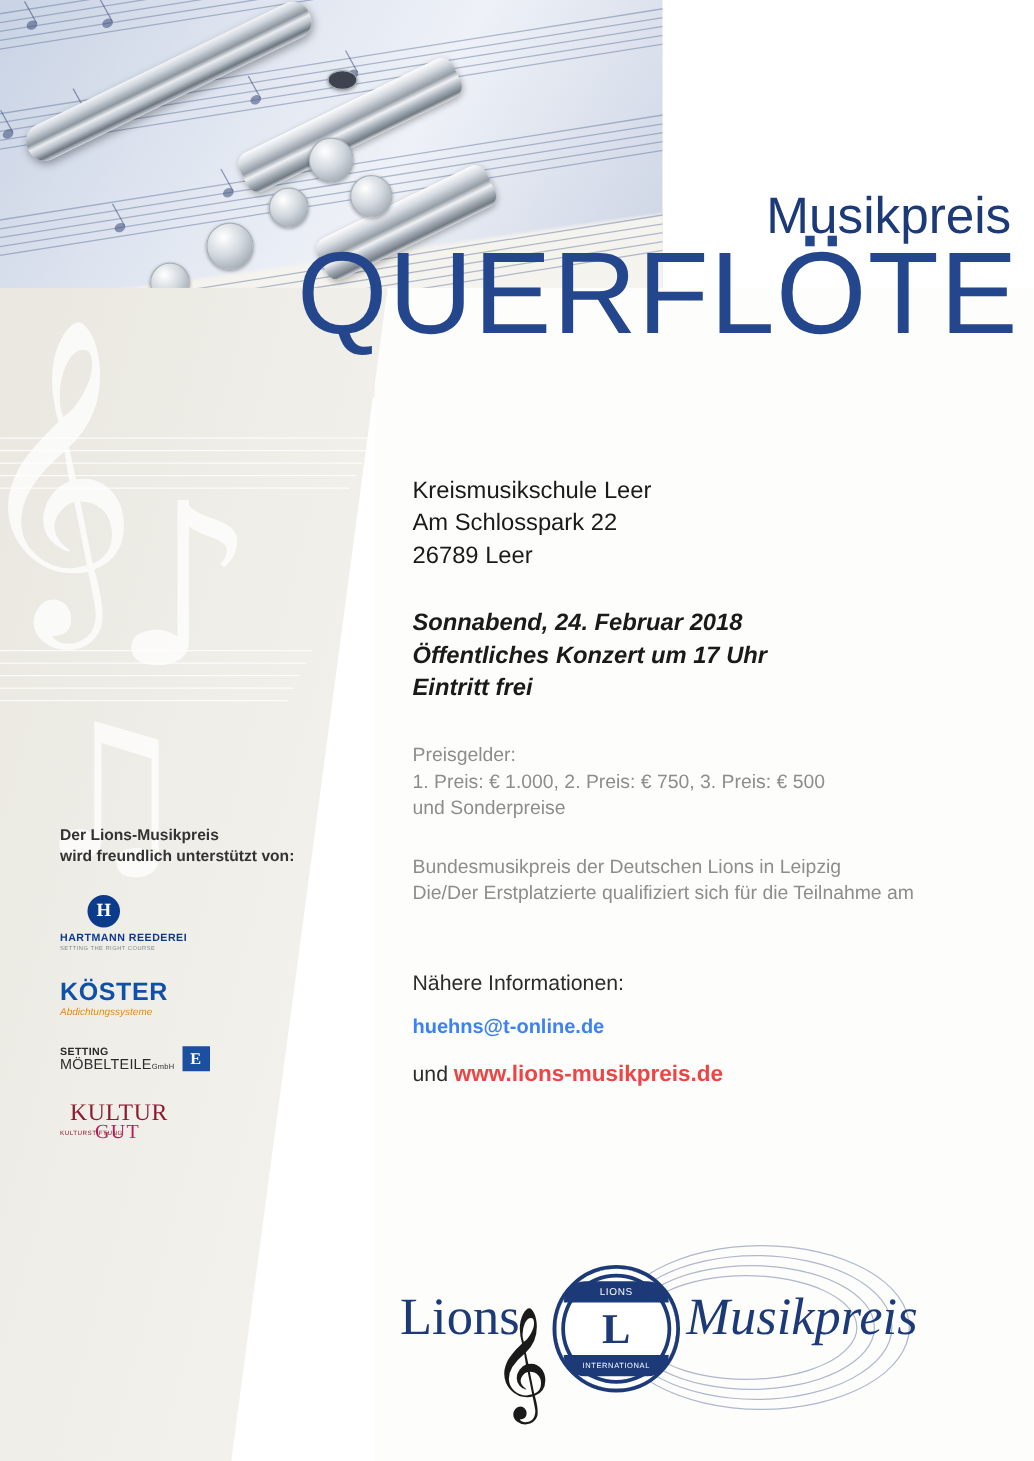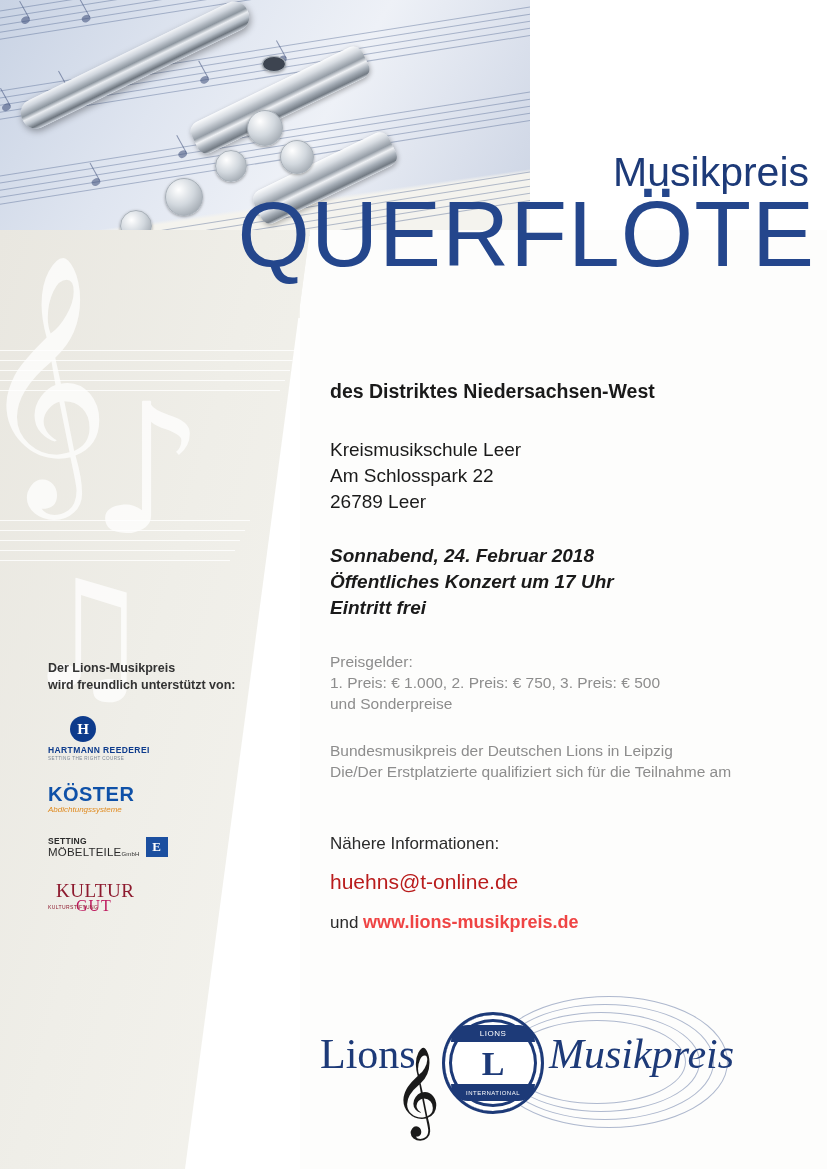--- a/index.html
+++ b/index.html
@@ -200,23 +200,23 @@
     line-height: 21px;
     color: #8d8d8d;
     margin: 0 0 52px 0;
   }
   .info-label {
     font-size: 17px;
     color: #2b2b2b;
     margin: 0 0 16px 0;
   }
   .email {
-    font-size: 21px;
-    font-weight: normal;
-    color: #b91c1c;
+    font-size: 16px;
+    font-weight: bold;
+    color: #3b82f6;
     margin: 0 0 18px 0;
   }
   .web {
     font-size: 17px;
     color: #2b2b2b;
     margin: 0;
   }
   .web b { font-weight: bold; color:#ef4444; font-size:18px;}
 
   
@@ -405,21 +405,20 @@
     <div class="ghost-note" style="left:90px; top:150px; font-size:180px;">♪</div>
     <div class="ghost-note" style="left:20px; top:330px; font-size:150px;">♫</div>
   </div>
 
   <div class="hdr-row2" style="position:absolute; right:18px; top:152px;">
     <span>Musikpreis</span>
   </div>
   <div class="title-big">QUERFLÖTE</div>
 
   <div class="content">
-    <p class="line-bold">des Distriktes Niedersachsen-West</p>
 
     <div class="addr">
       <div>Kreismusikschule Leer</div>
       <div>Am Schlosspark 22</div>
       <div>26789 Leer</div>
     </div>
 
     <div class="dates">
       <div>Sonnabend, 24. Februar 2018</div>
       <div>Öffentliches Konzert um 17 Uhr</div>

